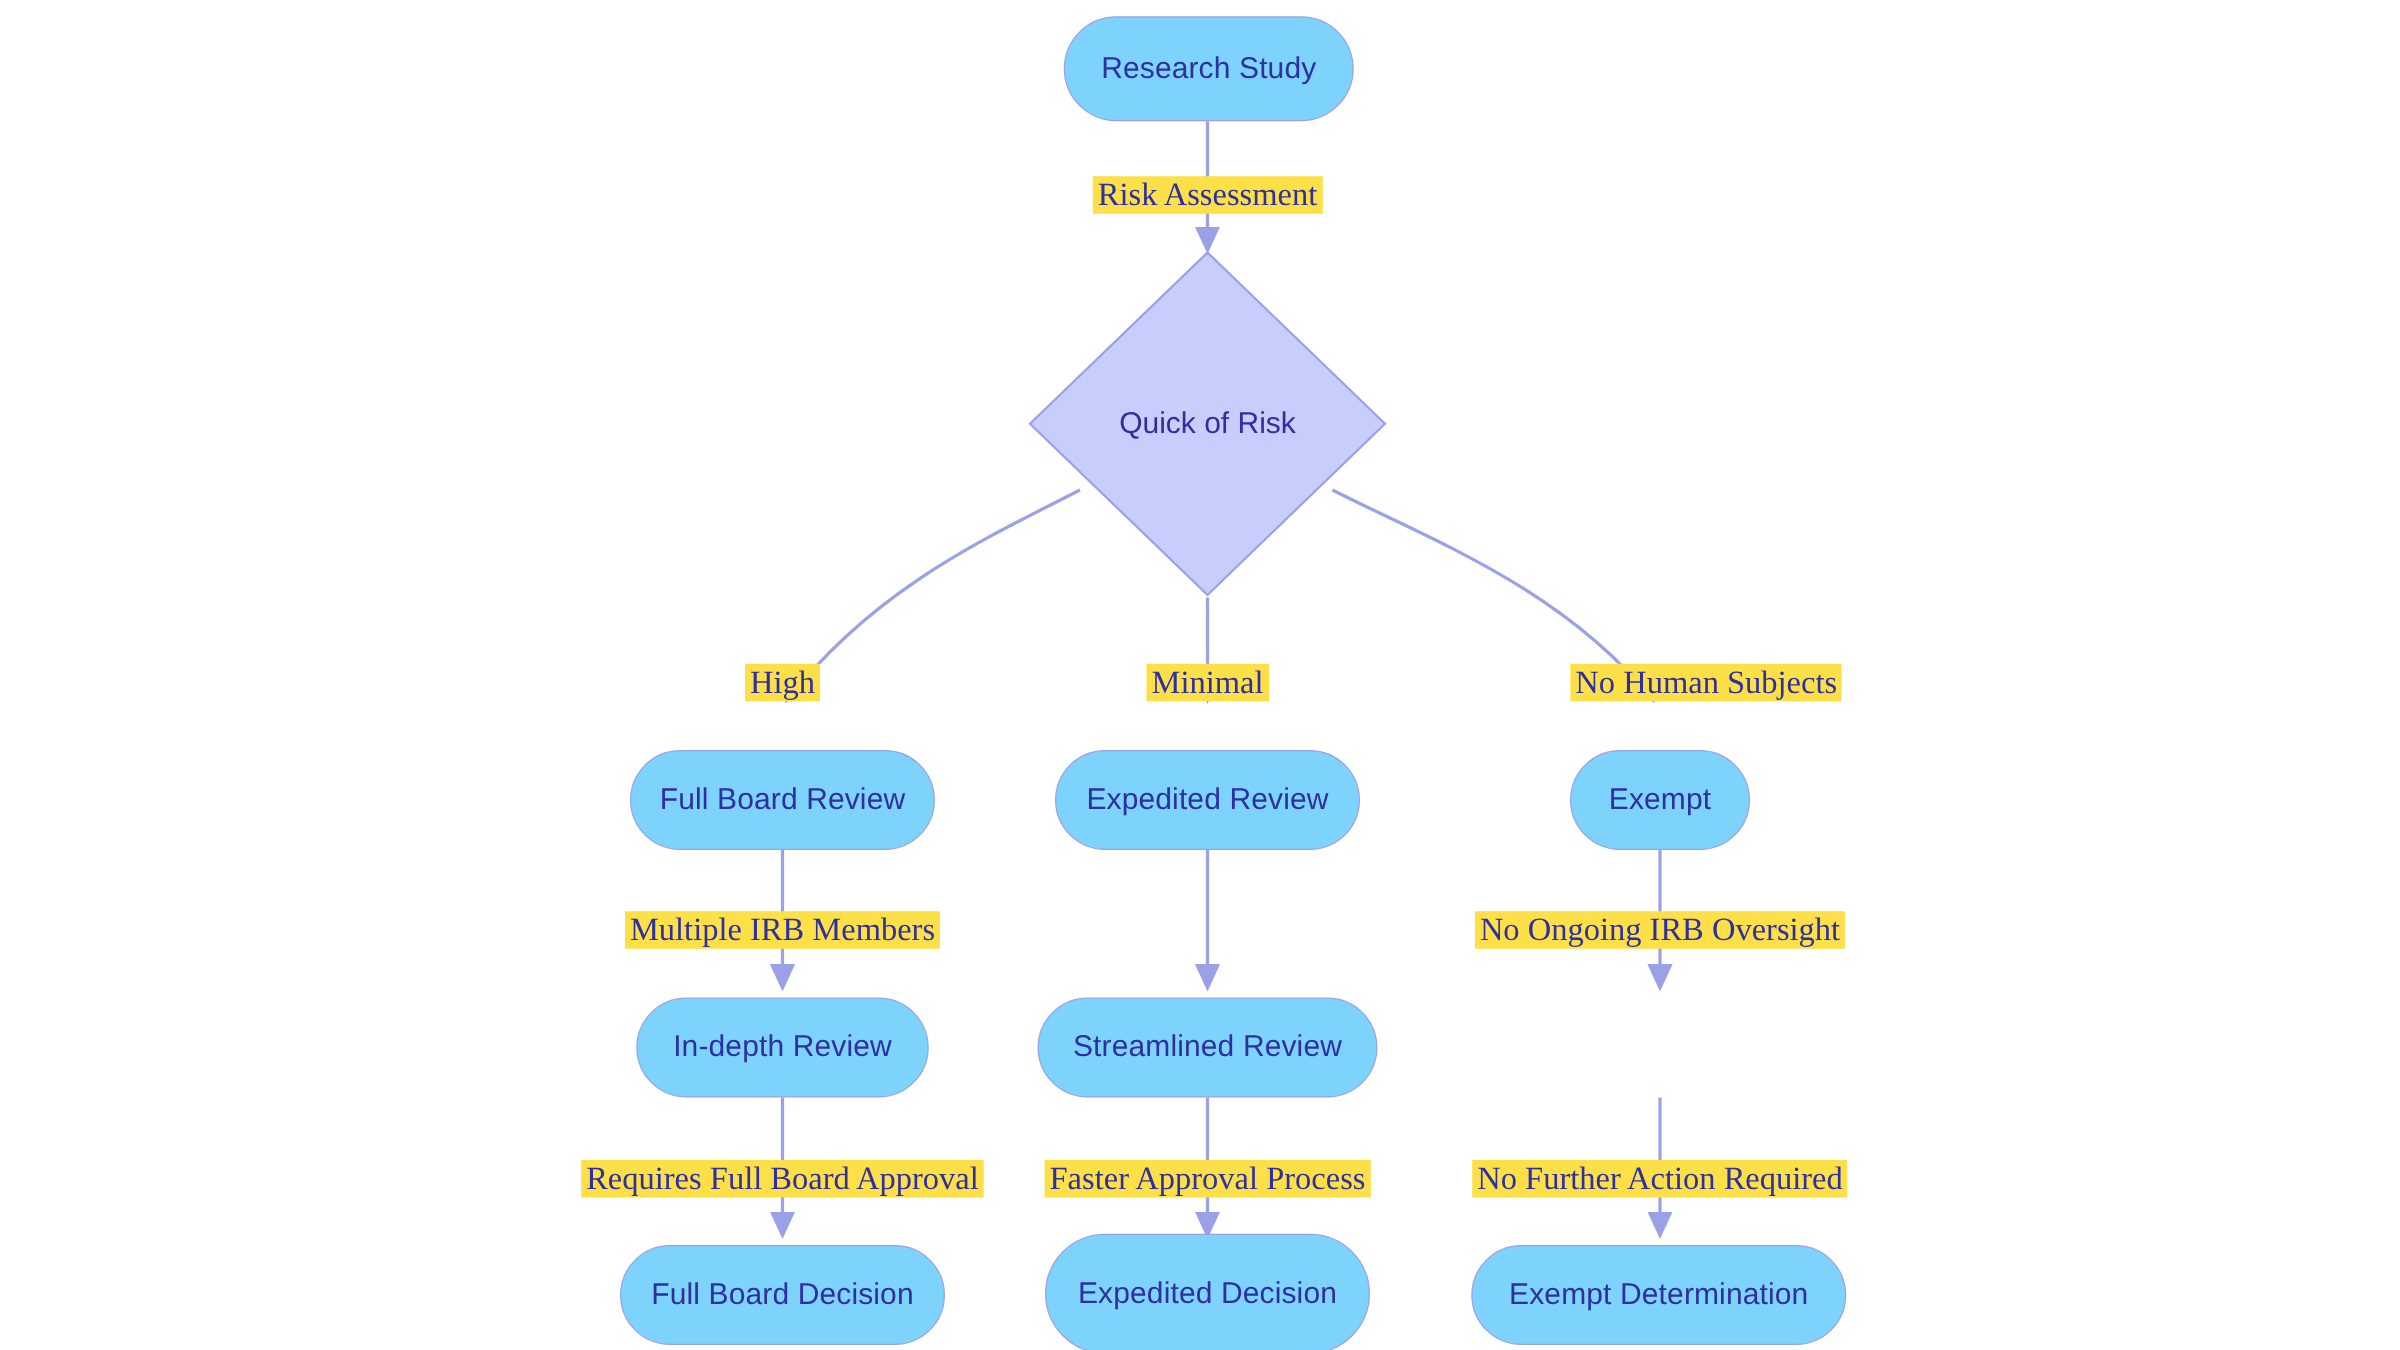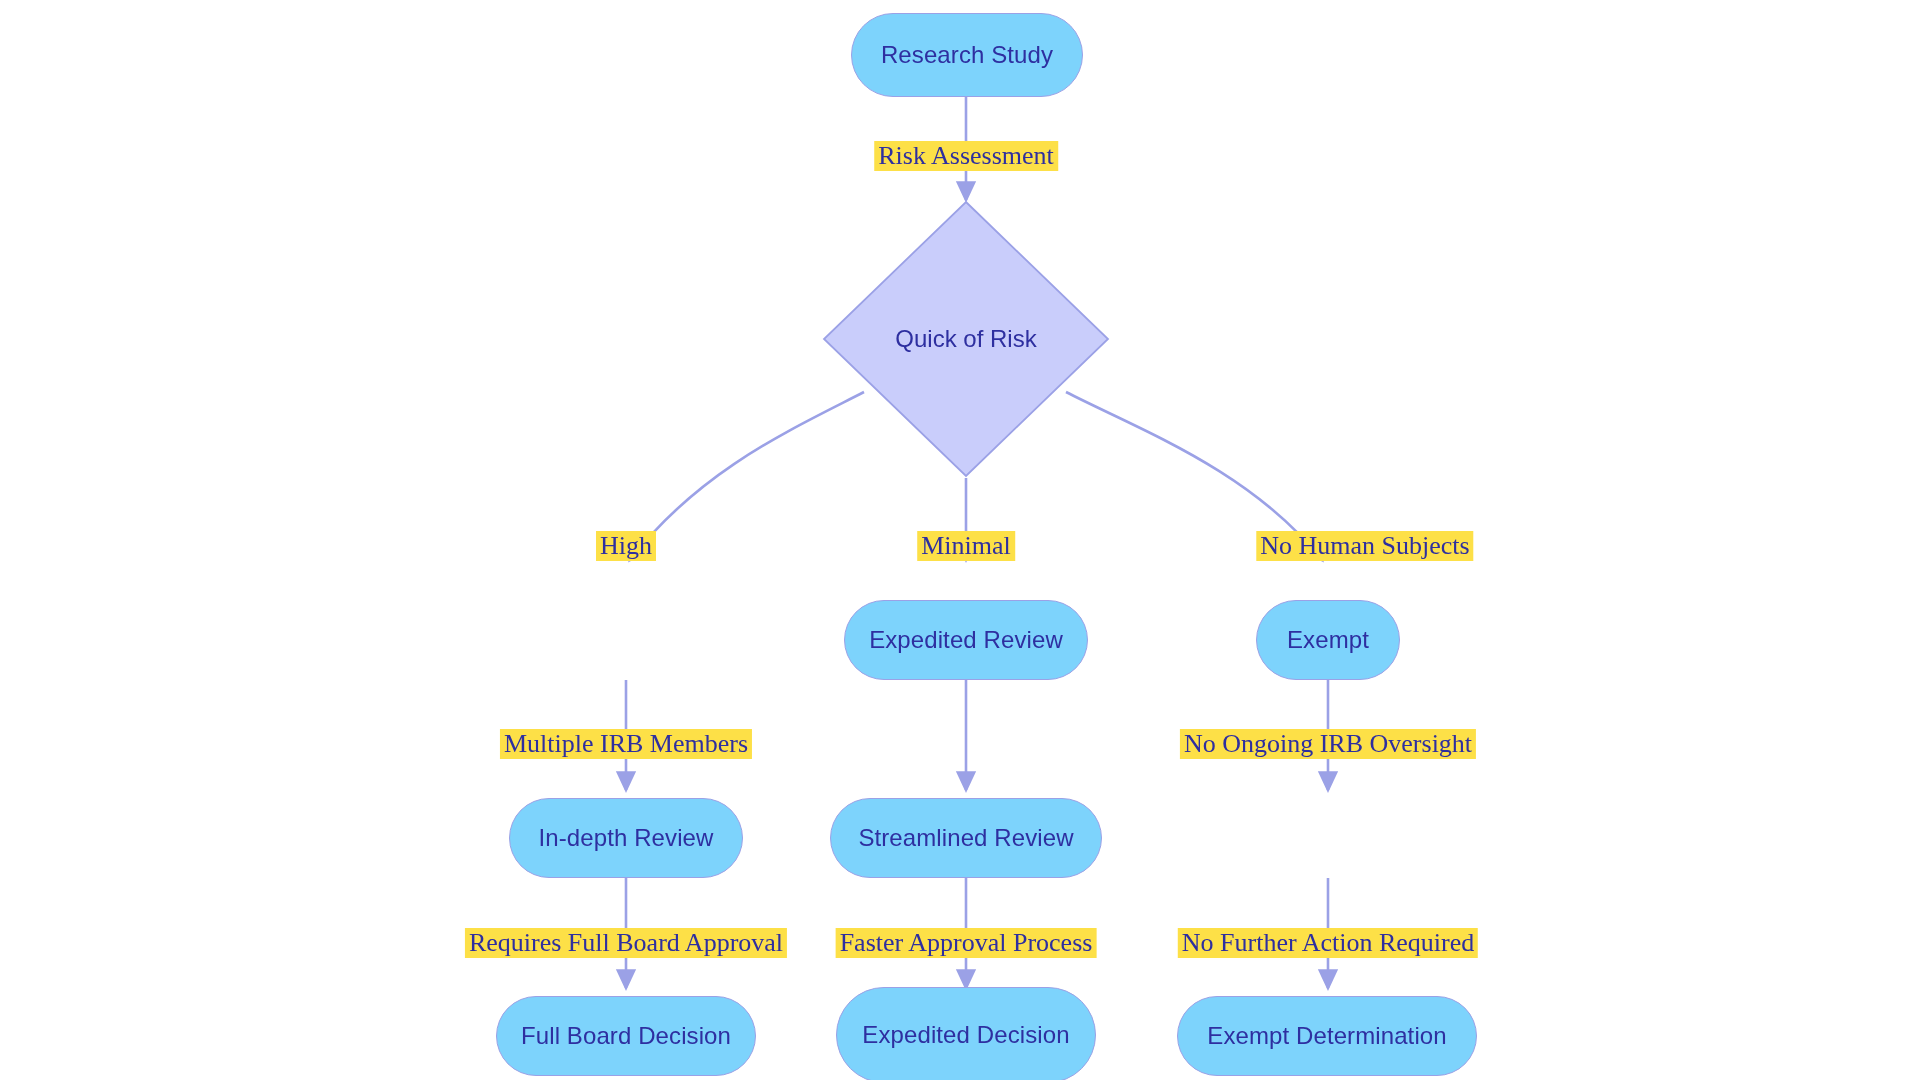--- a/index.html
+++ b/index.html
@@ -122,20 +122,23 @@
     <svg class="decision-shape" width="288" height="278" viewBox="0 0 288 278" xmlns="http://www.w3.org/2000/svg">
       <polygon points="144,2 286,139 144,276 2,139" fill="#c9cdfb" stroke="#9ba1e6" stroke-width="1.8"></polygon>
     </svg>
     <span class="decision-text">Quick of Risk</span>
   </div>
 
   <div class="edge-label" style="left:626px; top:546px;">High</div>
   <div class="edge-label" style="left:966px; top:546px;">Minimal</div>
   <div class="edge-label" style="left:1328px; top:546px;margin-left:37px;">No Human Subjects</div>
 
+  <div class="node" style="left:504px; top:600px; width:244px; height:80px;">
+    <span class="node-label">Full Board Review</span>
+  </div>
   <div class="node" style="left:1256px; top:600px; width:144px; height:80px;">
     <span class="node-label">Exempt</span>
   </div>
   <div class="node" style="left:844px; top:600px; width:244px; height:80px;">
     <span class="node-label">Expedited Review</span>
   </div>
 
   <div class="edge-label" style="left:626px; top:744px;">Multiple IRB Members</div>
   <div class="edge-label" style="left:1328px; top:744px;">No Ongoing IRB Oversight</div>
 

